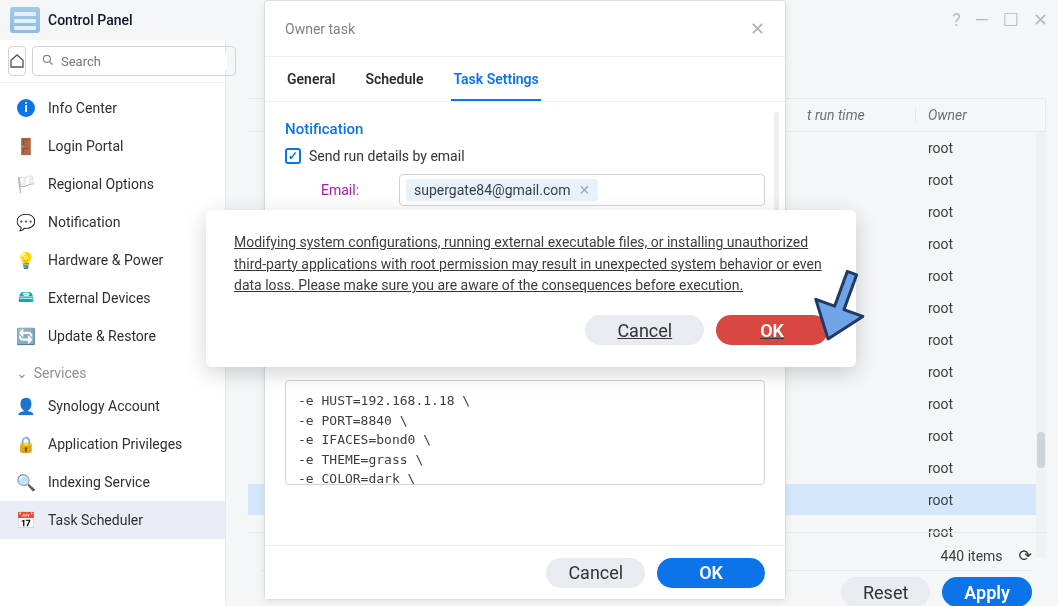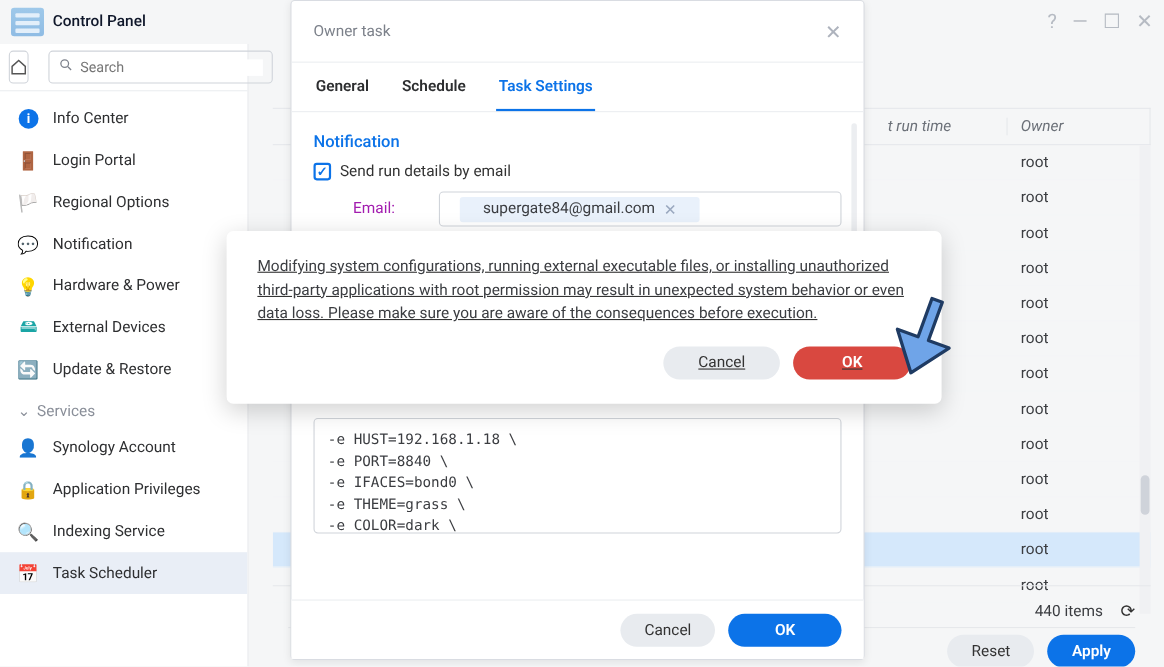--- a/index.html
+++ b/index.html
@@ -9,21 +9,21 @@
 .titlebar { height: 40px; display: flex; align-items: center; padding: 0 10px; background: #f5f6f7; }
 .titlebar .appicon { width: 30px; height: 26px; background: linear-gradient(#9fc9ea,#8fbce4); border-radius: 3px; margin-right: 8px; position: relative; }
 .titlebar .appicon::before { content:""; position:absolute; left:4px; right:4px; top:5px; height:4px; background:#e3effa; border-radius:1px; }
 .titlebar .appicon::after { content:""; position:absolute; left:4px; right:4px; top:12px; height:4px; background:#e3effa; border-radius:1px; box-shadow: 0 7px 0 #e3effa; }
 .titlebar .title { color: #0f172a; font-weight: 500; }
 .titlebar .winbtns { margin-left:auto; display:flex; gap:14px; color:#b6bbc3; }
 .titlebar .winbtns span { font-size:18px; line-height:1; }
 
 
 .sidebar { position:absolute; left:0; top:40px; bottom:0; width:226px; background:#fff; border-right:1px solid #e6e8eb; display:flex; flex-direction:column; }
-.search-row { display:flex; gap:18px; padding:6px 8px; border-bottom:1px solid #eceef1;}
+.search-row { display:flex; gap:6px; padding:6px 8px; border-bottom:1px solid #eceef1;}
 .homebtn { width:30px; height:30px; border:1px solid #d0d4da; border-radius:4px; display:flex; align-items:center; justify-content:center; color:#555; background:#fff; }
 .searchbox { flex:1; height:30px; border:1px solid #d0d4da; border-radius:4px; display:flex; align-items:center; padding:0 8px; color:#8a8f99; }
 .searchbox input { border:none; outline:none; flex:1; font-size:13px; color:#333; }
 .searchbox .sicon { margin-right:6px; color:#7d828c; }
 .navitems { flex:1; overflow-y:auto; padding:6px 0; }
 .navgroup-label { display:flex; align-items:center; color:#8a8f99; font-size:13px; padding:10px 16px 6px; gap:6px; }
 .navitem { display:flex; align-items:center; gap:12px; height:38px; padding:0 16px; color:#2e2f31; cursor:pointer; }
 .navitem.active { background:#e9eef6; }
 .navicon { width:20px; height:20px; display:flex; align-items:center; justify-content:center; font-size:16px; }
 .icon-circle { width:18px; height:18px; border-radius:50%; }
@@ -39,41 +39,41 @@
 .trow { height:32px; display:flex; align-items:center; border-bottom:1px solid #f4f5f7; }
 .trow .owner { margin-left:auto; width:130px; padding-left:12px; color:#3b3d41; }
 .trow.sel { background:#d5e8fb; }
 .scrollbar { position:absolute; right:0; top:92px; bottom:48px; width:10px; background:#f0f1f3; }
 .scrollbar::before { content:""; position:absolute; left:1px; right:1px; top:300px; height:36px; background:#cfd3da; border-radius:5px; }
 .table-footer { position:absolute; left:0; right:0; bottom:0; height:74px; border-top:1px solid #e6e8eb; padding:8px 14px; }
 .footer-top { display:flex; justify-content:flex-end; align-items:center; gap:16px; height:30px; color:#3b3d41;
               border-bottom:1px solid #e6e8eb; margin-bottom:6px; }
 .footer-actions { display:flex; justify-content:flex-end; gap:12px; }
 
-.btn { height:30px; padding:0 22px; border-radius:15px; border:none; display:inline-flex; align-items:center; justify-content:center; font-size:14px; cursor:pointer; }
+.btn { height:30px; padding:0 22px; border-radius:15px; border:none; display:inline-flex; align-items:center; justify-content:center; font-size:18px; cursor:pointer; }
 .btn-gray { background:#e8ebef; color:#333; }
 .btn-blue { background:#0c73e8; color:#fff; font-weight:600; }
 .btn-red { background:#d94840; color:#fff; font-weight:600; }
 
 
 .modal-edit { position:absolute; left:264px; top:0; width:522px; height:600px; background:#fff; border:1px solid #d9dce2; border-radius:4px; box-shadow:0 2px 8px rgba(0,0,0,0.08); }
 .modal-edit .mtitle { height:56px; display:flex; align-items:center; padding:0 20px; color:#7c818a; border-bottom:1px solid #eceef1; }
 .modal-edit .mclose { margin-left:auto; font-size:18px; color:#aeb3bd; cursor:pointer; }
 .tabs { display:flex; gap:26px; padding:14px 20px 0; border-bottom:1px solid #eceef1; }
 .tab { padding:0 2px 12px; color:#2d2e30; font-weight:600; border-bottom:2px solid transparent; cursor:pointer; }
 .tab.active { color:#0c73e8; border-bottom-color:#0c73e8; }
 .mbody { padding:6px 20px 10px; position:relative; }
 .mbody .scrollcol { position:absolute; right:6px; top:10px; width:5px; height:180px; background:#eceef1; border-radius:3px; }
 .section-title { color:#0c73e8; font-size:15px; font-weight:500; margin:12px 0 10px; }
 .chkrow { display:flex; align-items:center; gap:8px; margin:6px 0 10px; }
 .chkbox { width:16px; height:16px; border:2px solid #0c73e8; border-radius:3px; display:inline-flex; align-items:center; justify-content:center; color:#0c73e8; font-size:12px; font-weight:700; }
 .fieldrow { display:flex; align-items:center; gap:18px; margin:6px 0 14px 36px; }
 .fieldrow label { color:#a21caf; width:60px; }
 .tokeninput { flex:1; height:32px; border:1px solid #d0d4da; border-radius:4px; display:flex; align-items:center; padding:0 6px; }
-.token { background:#e9f1fb; border-radius:3px; padding:3px 21px; color:#3b3d41; display:inline-flex; align-items:center; gap:8px;margin-left:12px; }
+.token { background:#e9f1fb; border-radius:3px; padding:3px 8px; color:#3b3d41; display:inline-flex; align-items:center; gap:8px; }
 .token .tx { color:#9aa8bf; cursor:pointer; }
 .codebox { border:1px solid #d0d4da; border-radius:4px; padding:10px 12px; font-family: Menlo, Consolas, monospace; font-size:13px; color:#3b3d41; line-height:1.5; white-space:pre; overflow:hidden; height:105px; }
 .notetxt { margin-top:10px; color:#3b3d41; }
 .notetxt .note-label { color:#0c73e8; }
 .notetxt a { color:#0c73e8; text-decoration:underline; }
 .modal-edit-footer { position:absolute; left:0; right:0; bottom:0; height:54px; display:flex; align-items:center; justify-content:flex-end; gap:12px; padding:0 20px; border-top:1px solid #eceef1; background:#fff; }
 
 
 .modal-confirm { position:absolute; left:206px; top:210px; width:650px; background:#fff; border-radius:6px; box-shadow:0 6px 22px rgba(0,0,0,0.18); padding:22px 28px; z-index:10;text-decoration:underline; }
 .modal-confirm .ctext { color:#3b3d41; line-height:1.55; margin-bottom:18px; }

